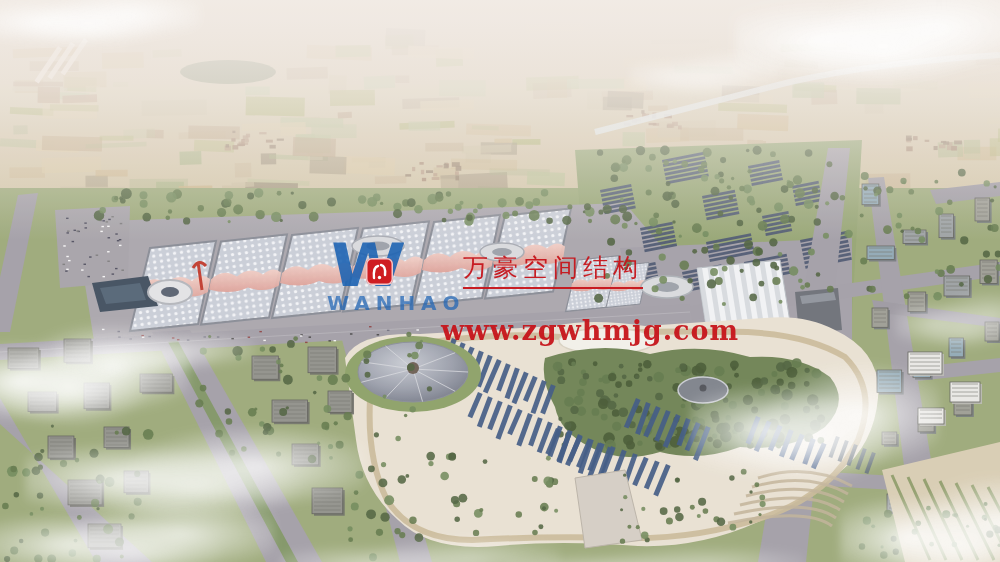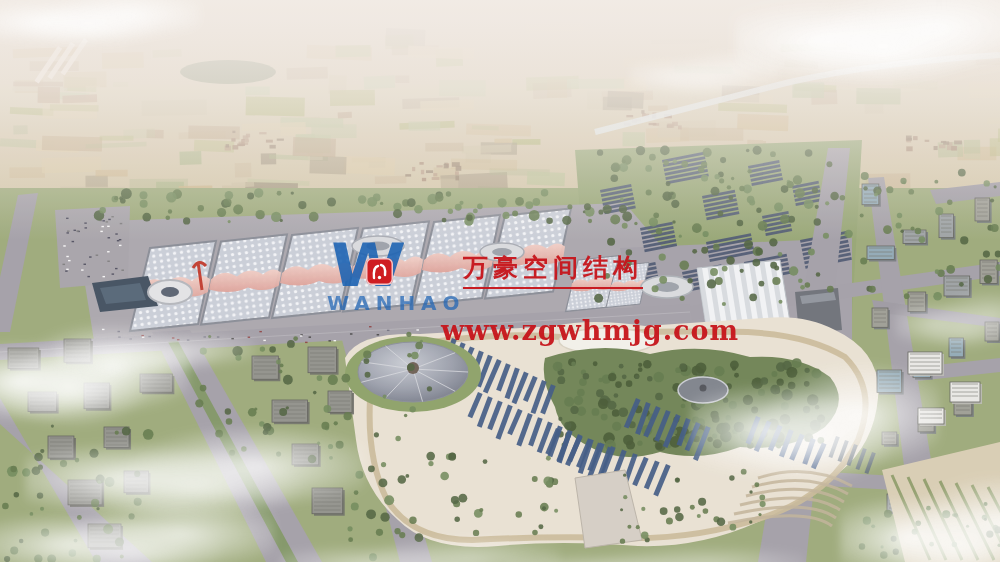--- a/index.html
+++ b/index.html
@@ -16,21 +16,21 @@
       radial-gradient(ellipse 55% 60% at 68% 42%,rgba(255,255,255,.92),rgba(255,255,255,0) 72%),
       radial-gradient(ellipse 48% 52% at 50% 62%,rgba(255,255,255,.85),rgba(255,255,255,0) 70%);}
   
   .wm{position:absolute;pointer-events:none;}
   #wm-logo-w{left:330px;top:232px;font-size:68px;font-weight:bold;line-height:1;
              color:rgba(25,97,178,.88);transform:skewX(-3deg) scaleY(.88);}
   #wm-emblem{left:366px;top:258px;width:27px;height:27px;background:#cf1d22;border-radius:6px;
              box-shadow:0 0 0 1.5px rgba(255,255,255,.75) inset;}
   #wm-sub{left:327px;top:291px;font-size:20px;font-weight:bold;letter-spacing:6px;
           color:rgba(30,100,180,.72);}
-  #wm-title{left:463px;top:251px;font-size:25px;font-weight:bold;letter-spacing:5px;
+  #wm-title{left:463px;top:251px;font-size:25px;font-weight:normal;letter-spacing:5px;
             font-family:"DejaVu Serif","Liberation Serif",serif;
             color:rgba(198,20,26,.95);border-bottom:2.5px solid rgba(198,20,26,.95);padding-bottom:3px;}
   #wm-url{left:441px;top:287px;font-size:27px;font-weight:bold;letter-spacing:1px;
           font-family:"DejaVu Serif","Liberation Serif",serif;color:rgba(198,20,26,.95);margin-top:28px;}
 </style>
 </head>
 <body>
 
 <div id="stage">
   <svg id="scene" width="1000" height="562" viewBox="0 0 1000 562">

